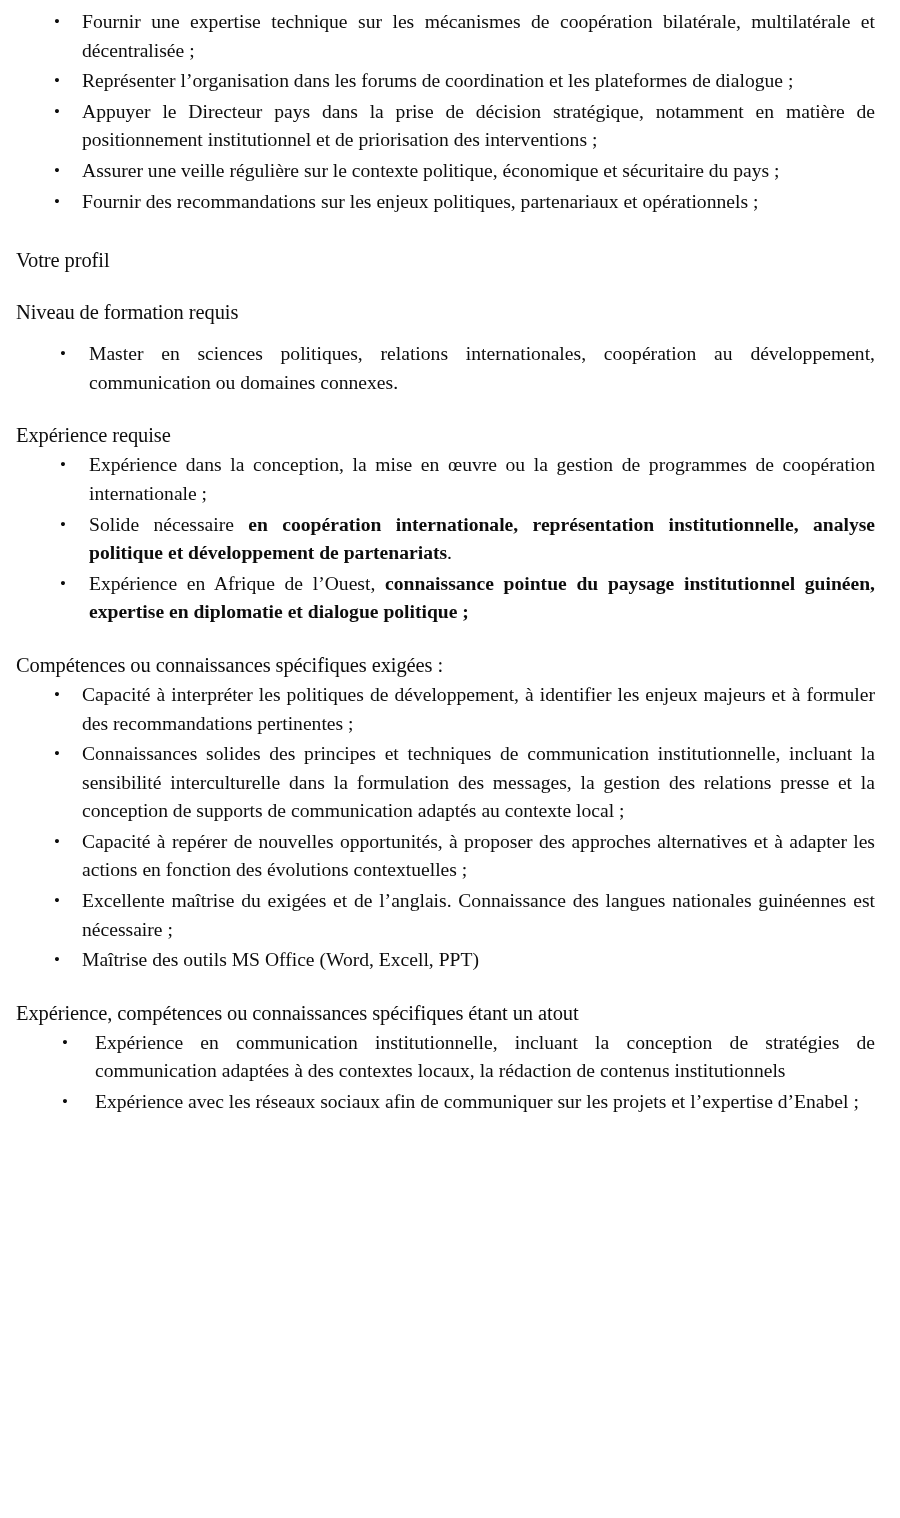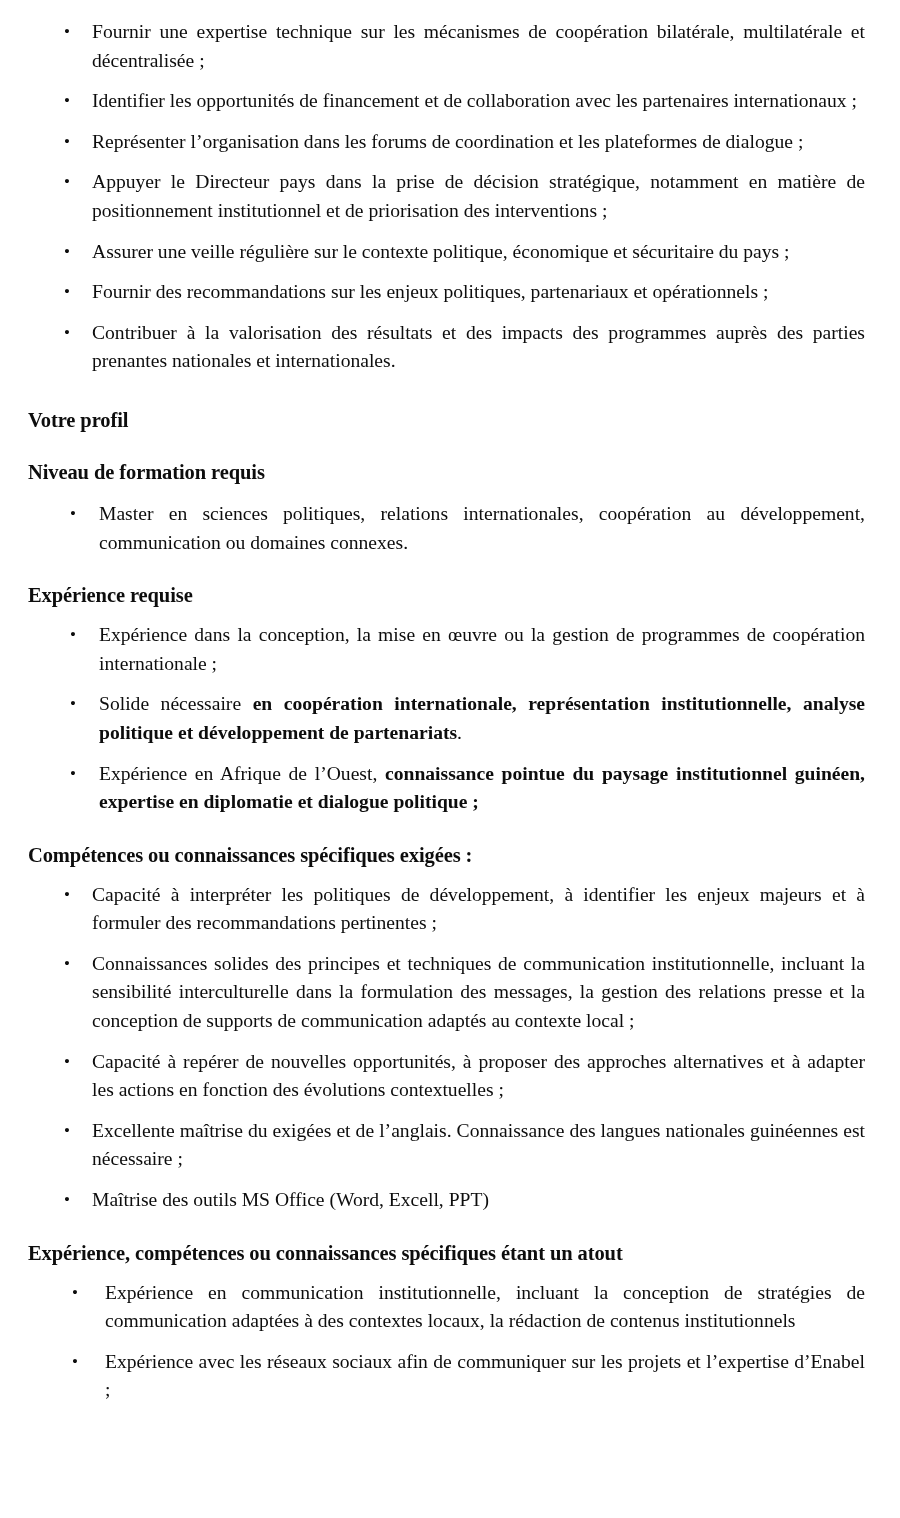--- a/index.html
+++ b/index.html
@@ -19,44 +19,44 @@
     position: relative;
     width: 900px;
     height: 1518px;
     box-sizing: border-box;
     padding: 6px 23px 0 16px;
     overflow: hidden;
   }
 
   
   .heading {
-    font-weight: bold;
+    font-weight: normal;
     font-size: 20.5px;
     line-height: 28px;
-    margin: 12px;
+    margin: 0;
     padding: 0;
     letter-spacing: -0.1px;
   }
   .heading.gap-before-lg { margin-top: 30px; }
   .heading.gap-before-md { margin-top: 24px; }
   .heading.gap-after-md  { margin-bottom: 14px; }
 
   
   ul.bullets {
     list-style: none;
     margin: 0;
     padding: 0;
   }
   ul.bullets > li {
     position: relative;
     font-size: 19.6px;
     line-height: 28.6px;
     text-align: justify;
     text-justify: inter-word;
-    margin: 12px;
+    margin: 2px;
     padding: 0;
   }
   ul.bullets > li::before {
     content: "\2022";
     position: absolute;
     font-size: 17px;
     line-height: 28.6px;
   }
 
   
@@ -76,26 +76,24 @@
 
   b, strong { font-weight: bold; }
 </style>
 </head>
 <body>
 
 <div class="page">
 
   <ul class="bullets lvl-a" id="list-responsibilities">
       <li>Fournir une expertise technique sur les mécanismes de coopération bilatérale, multilatérale et décentralisée ;</li>
-      <li>Identifier les opportunités de financement et de collaboration avec les partenaires internationaux ;</li>
       <li>Représenter l’organisation dans les forums de coordination et les plateformes de dialogue ;</li>
       <li>Appuyer le Directeur pays dans la prise de décision stratégique, notamment en matière de positionnement institutionnel et de priorisation des interventions ;</li>
       <li>Assurer une veille régulière sur le contexte politique, économique et sécuritaire du pays ;</li>
       <li>Fournir des recommandations sur les enjeux politiques, partenariaux et opérationnels ;</li>
-      <li>Contribuer à la valorisation des résultats et des impacts des programmes auprès des parties prenantes nationales et internationales.</li>
     </ul>
 
   <div class="heading gap-before-lg">Votre profil</div>
 
   <div class="heading gap-before-md gap-after-md">Niveau de formation requis</div>
 
   <ul class="bullets lvl-b" id="list-niveau-formation">
       <li>Master en sciences politiques, relations internationales, coopération au développement, communication ou domaines connexes.</li>
     </ul>
 

